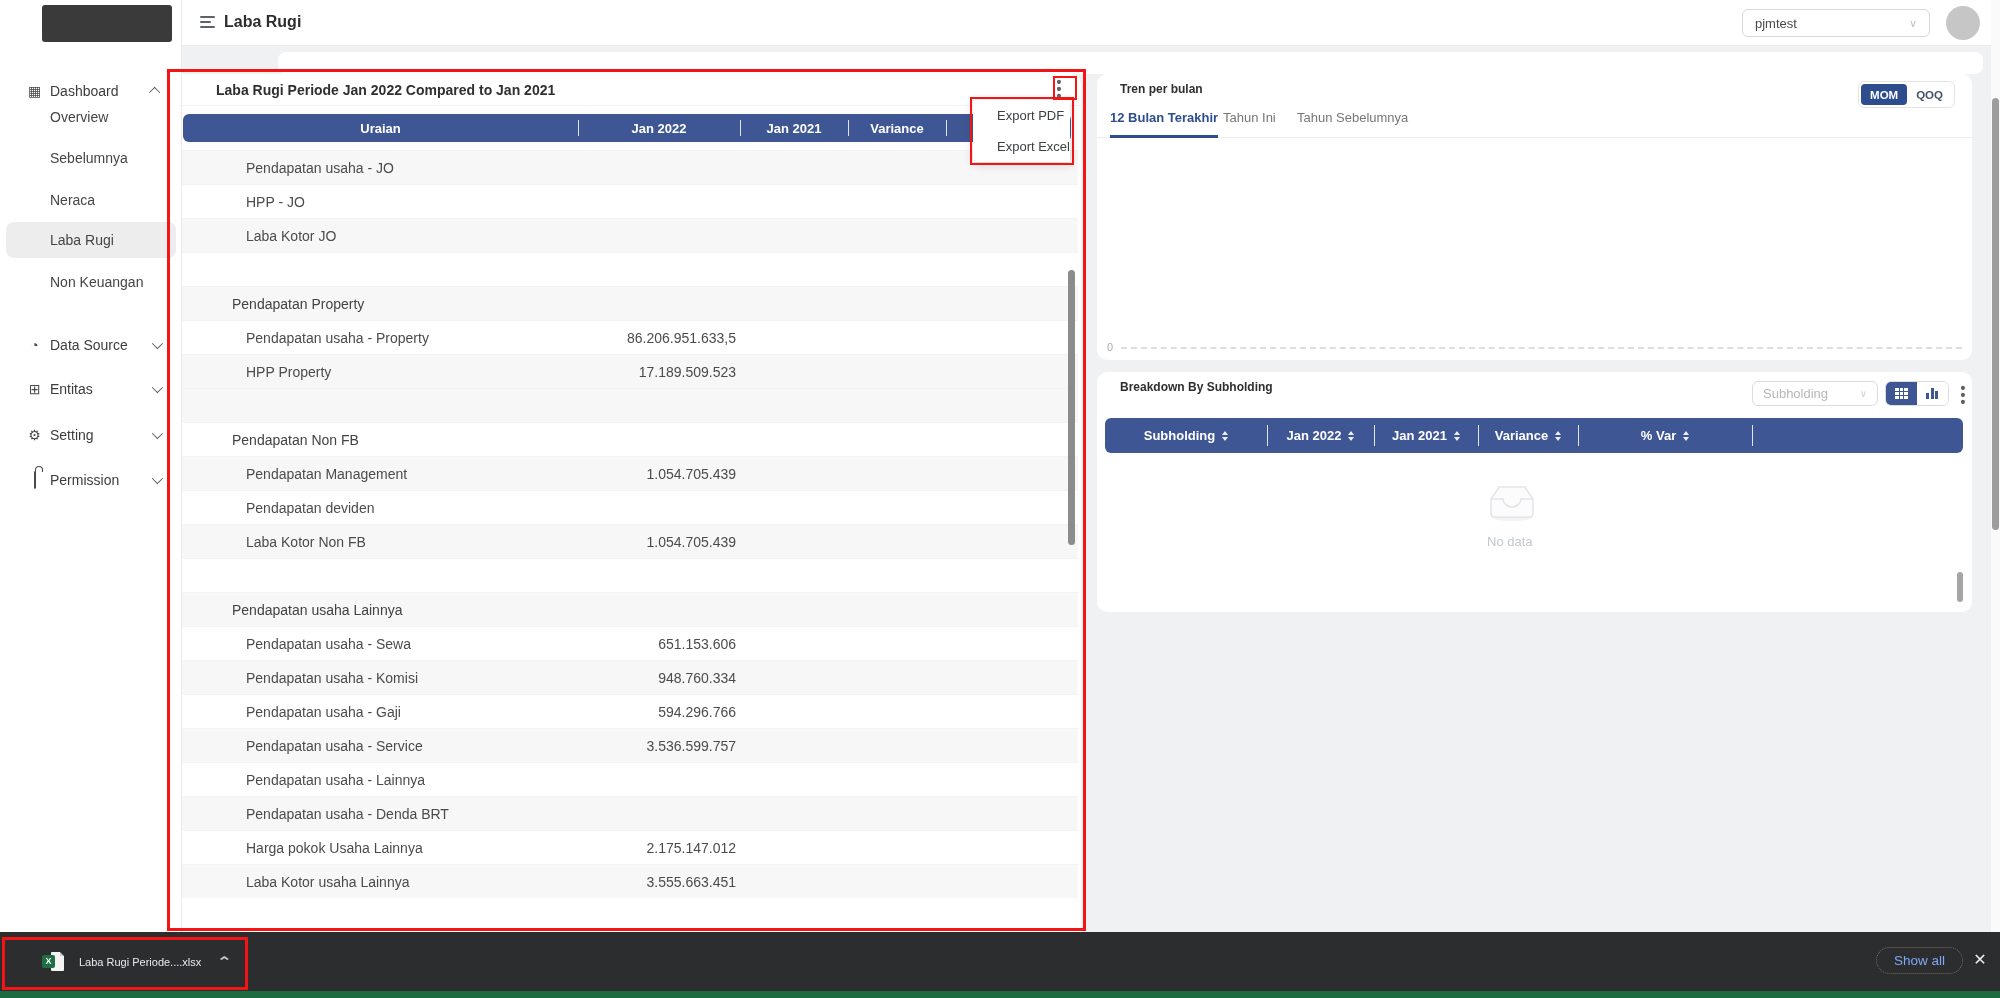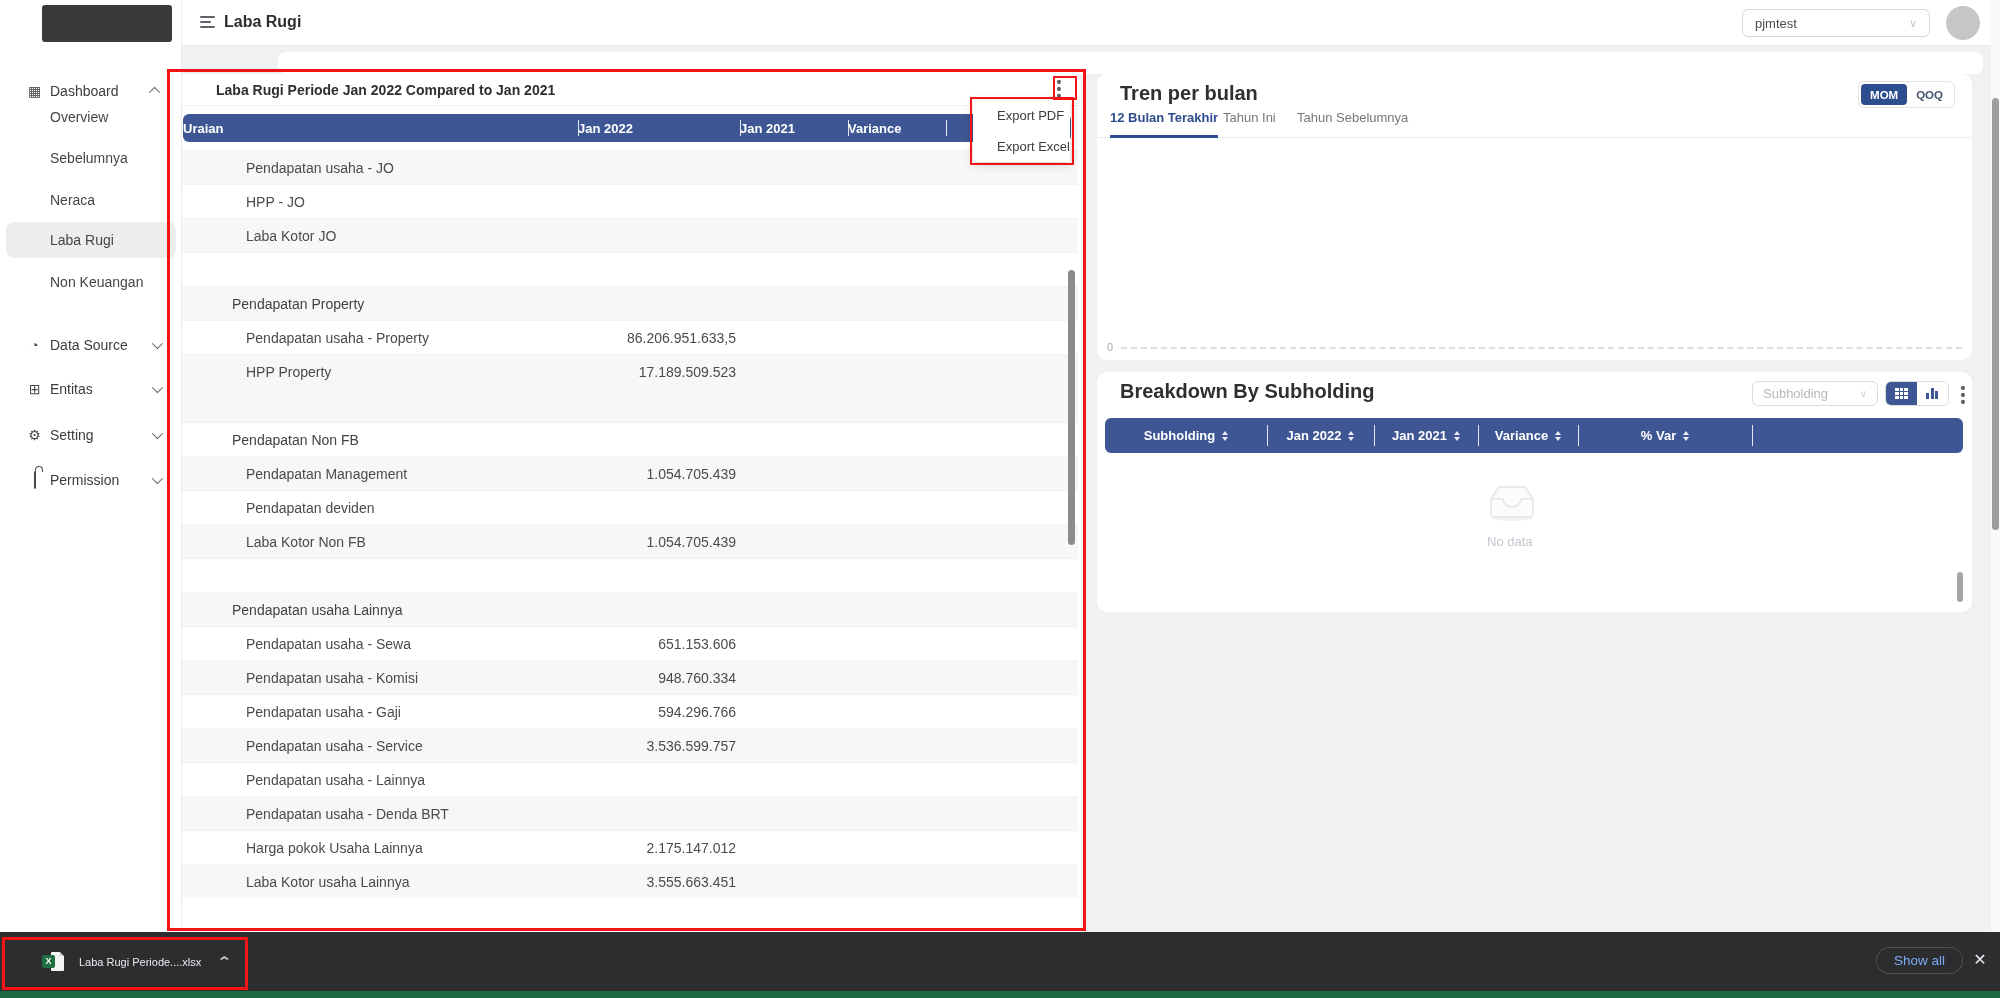--- a/index.html
+++ b/index.html
@@ -36,37 +36,37 @@
   .top-strip { position:absolute; left:278px; top:52px; width:1705px; height:22px; background:#fff; border-radius:8px; }
 
   
   .main-card { position:absolute; left:172px; top:74px; width:909px; height:858px; background:#fff; border-radius:10px 10px 0 0; z-index:2; }
   .mc-title { position:absolute; left:44px; top:0; height:30px; line-height:32px; font-size:14px; font-weight:bold; color:#2f2f2f; }
   .mc-sep { position:absolute; left:0; top:31px; width:100%; height:1px; background:#f1f1f1; }
   .kebab { position:absolute; width:18px; height:22px; text-align:center; color:#5f6368; font-size:14px; font-weight:bold; letter-spacing:0; line-height:7px; cursor:pointer; padding-top:3px; }
   .kebab span { display:block; }
   .mc-kebab { right:13px; top:2px; }
   .t-header { position:absolute; left:11px; top:40px; width:888px; height:28px; background:#3e5794; border-radius:6px; display:flex; color:#fff; font-size:13px; font-weight:bold; z-index:1; }
-  .t-header .col { position:relative; display:flex; align-items:center; }
+  .t-header .col { position:relative; display:flex; align-items:center; justify-content:center; }
   .t-header .col + .col:before { content:""; position:absolute; left:0; top:6px; bottom:6px; width:1px; background:rgba(255,255,255,.85); }
   .t-rows { position:absolute; left:4px; top:76px; width:902px; }
   .t-row { position:relative; height:34px; display:flex; align-items:center; font-size:14px; color:#4b4b4b; border-top:1px solid #f3f3f4; }
   .t-row.g { background:#f7f7f8; }
   .t-row .rl-item { padding-left:70px; }
   .t-row .rl-group { padding-left:56px; color:#424242; }
   .t-row .rv { position:absolute; left:402px; width:158px; text-align:right; }
   .inner-scroll { position:absolute; left:896px; top:196px; width:7px; height:275px; background:#8c8c8c; border-radius:4px; cursor:pointer; }
 
   
   .export-menu { position:absolute; left:973px; top:100px; width:97px; background:#fff; box-shadow:0 2px 10px rgba(0,0,0,.18); z-index:30; }
   .export-menu .mi { height:31px; line-height:31px; padding-left:24px; font-size:13px; color:#3c4043; cursor:pointer; background:#fff; }
 
   
   .tren-card { position:absolute; left:1097px; top:74px; width:875px; height:286px; background:#fff; border-radius:10px; }
-  .card-title { position:absolute; left:23px; top:8px; font-size:20px; font-weight:bold; color:#2f2f2f; }
+  .card-title { position:absolute; left:23px; top:8px; font-size:12px; font-weight:bold; color:#2f2f2f; }
   .toggle-group { position:absolute; right:17px; top:7px; height:27px; border:1px solid #e3e3e3; border-radius:6px; background:#fff; display:flex; align-items:center; padding:2px; }
   .tg-btn { height:21px; padding:0 9px; font-size:11.5px; font-weight:bold; display:flex; align-items:center; border-radius:4px; color:#47536b; cursor:pointer; }
   .tg-btn.on { background:#2e4d8f; color:#fff; }
   .tabs { position:absolute; left:0; top:36px; width:100%; height:28px; border-bottom:1px solid #ededed; }
   .tab { position:absolute; top:0; height:28px; font-size:13px; color:#767676; cursor:pointer; }
   .tab.on { color:#2e4d8f; font-weight:bold; border-bottom:3px solid #2e4d8f; }
   .zero-lbl { position:absolute; left:10px; top:267px; font-size:11px; color:#ababab; }
   .zero-line { position:absolute; left:24px; top:273px; width:841px; border-top:2px dashed #dedede; }
 
   .bd-card { position:absolute; left:1097px; top:372px; width:875px; height:240px; background:#fff; border-radius:10px; }

